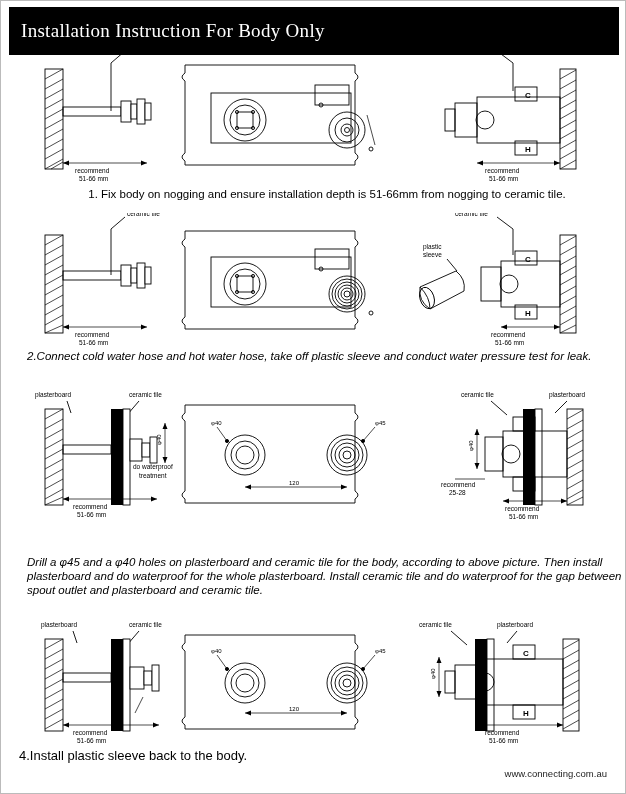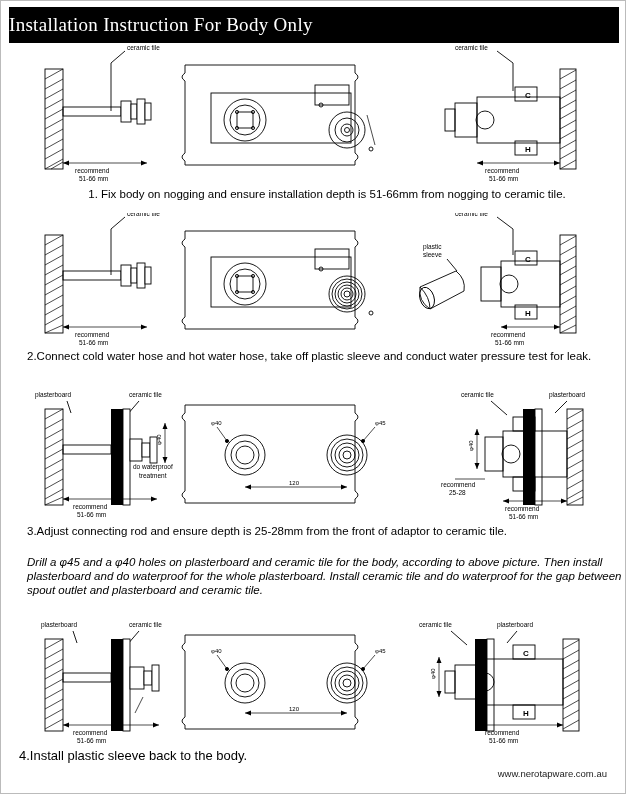--- a/index.html
+++ b/index.html
@@ -22,25 +22,26 @@
     border: 1px solid #bbbbbb;
     box-sizing: border-box;
   }
 
   
   .header {
     position: absolute;
     left: 8px;
     top: 6px;
     width: 610px;
-    height: 36px;
+    height: 48px;
     background: #000000;
     color: #ffffff;
     display: flex;
     align-items: center;
+    padding-left: 12px;
     box-sizing: border-box;
   }
   .header .title {
     font-size: 19px;
     font-weight: normal;
     letter-spacing: 0.3px;
     font-family: "Liberation Serif", serif;
   }
 
   
@@ -259,21 +260,21 @@
 
         <line x1="486" y1="114" x2="545" y2="114" stroke-width="0.7"></line>
         <path d="M486 114 l6 -2.5 v5 z" fill="#000" stroke="none"></path>
         <path d="M545 114 l-6 -2.5 v5 z" fill="#000" stroke="none"></path>
         <text x="476" y="124" font-size="6.5" fill="#000" stroke="none">recommend</text>
         <text x="480" y="132" font-size="6.5" fill="#000" stroke="none">51-66 mm</text>
       </g>
     </svg>
   </div>
 
-  <div class="caption" style="left:26px; top:348px;">2.Connect cold water hose and hot water hose, take off plastic sleeve and conduct water pressure test for leak.</div>
+  <div class="caption" style="left:26px; top:348px;font-style:italic;">2.Connect cold water hose and hot water hose, take off plastic sleeve and conduct water pressure test for leak.</div>
 
   <div class="fig" style="left:14px; top:382px;">
     <svg width="600" height="140" viewBox="0 0 600 140">
       <g fill="none" stroke="#000" stroke-width="0.9">
 
         <text x="20" y="14" font-size="6.5" fill="#000" stroke="none">plasterboard</text>
         <text x="114" y="14" font-size="6.5" fill="#000" stroke="none">ceramic tile</text>
         <line x1="52" y1="18" x2="56" y2="30"></line>
         <line x1="124" y1="18" x2="112" y2="32"></line>
 
@@ -373,21 +374,20 @@
 
         <line x1="488" y1="118" x2="552" y2="118" stroke-width="0.7"></line>
         <path d="M488 118 l6 -2.5 v5 z" fill="#000" stroke="none"></path>
         <path d="M552 118 l-6 -2.5 v5 z" fill="#000" stroke="none"></path>
         <text x="490" y="128" font-size="6.5" fill="#000" stroke="none">recommend</text>
         <text x="494" y="136" font-size="6.5" fill="#000" stroke="none">51-66 mm</text>
       </g>
     </svg>
   </div>
 
-  <div class="caption" style="left:26px; top:523px;">3.Adjust connecting rod and ensure depth is 25-28mm from the front of adaptor to ceramic tile.</div>
 
   <div class="caption" style="left:26px; top:554px;font-style:italic;">Drill a φ45 and a φ40 holes on plasterboard and ceramic tile for the body, according to above picture. Then install plasterboard and do waterproof for the whole plasterboard. Install ceramic tile and do waterproof for the gap between spout outlet and plasterboard and ceramic tile.</div>
 
   <div class="fig" style="left:14px; top:612px;">
     <svg width="600" height="135" viewBox="0 0 600 135">
       <g fill="none" stroke="#000" stroke-width="0.9">
 
         <text x="26" y="14" font-size="6.5" fill="#000" stroke="none">plasterboard</text>
         <text x="114" y="14" font-size="6.5" fill="#000" stroke="none">ceramic tile</text>
         <line x1="58" y1="18" x2="62" y2="30"></line>
@@ -476,15 +476,15 @@
         <path d="M462 112 l6 -2.5 v5 z" fill="#000" stroke="none"></path>
         <path d="M548 112 l-6 -2.5 v5 z" fill="#000" stroke="none"></path>
         <text x="470" y="122" font-size="6.5" fill="#000" stroke="none">recommend</text>
         <text x="474" y="130" font-size="6.5" fill="#000" stroke="none">51-66 mm</text>
       </g>
     </svg>
   </div>
 
   <div class="caption" style="left:18px; top:748px; font-size:13px;">4.Install plastic sleeve back to the body.</div>
 
-  <div class="footer">www.nerotapware.com.au</div>
+  <div class="footer">www.connecting.com.au</div>
 
 </div>
 
 </body></html>

